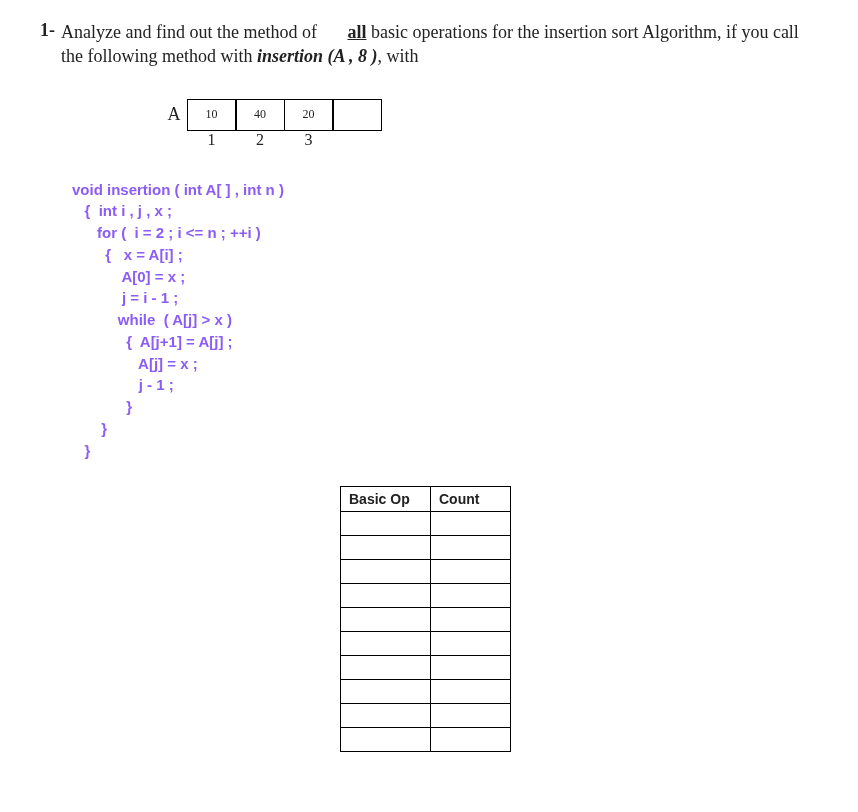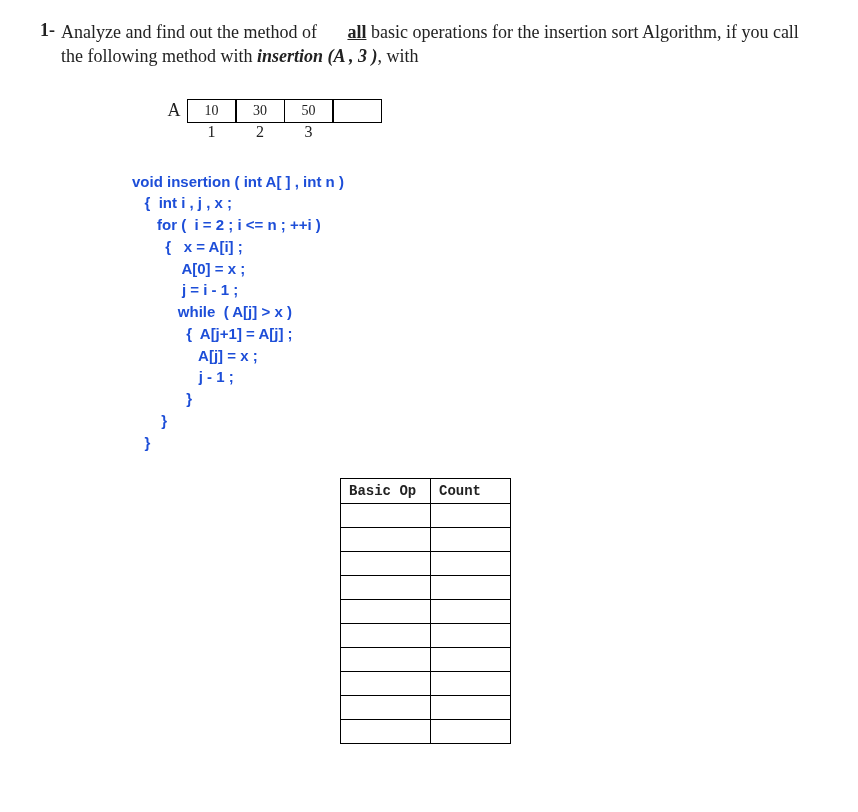--- a/index.html
+++ b/index.html
@@ -40,26 +40,26 @@
       display: flex;
       align-items: center;
     }
     .array-label {
       width: 28px;
       text-align: center;
       font-size: 18px;
     }
     .array-cell {
       width: 50px;
-      height: 24px;
+      height: 32px;
       border: 1.5px solid #000;
       display: flex;
       align-items: center;
       justify-content: center;
-      font-size: 14px;
+      font-size: 12px;
       margin-left: -1.5px;
     }
     .array-cell:first-of-type { margin-left: 0; }
     .index-row {
       display: flex;
       align-items: center;
     }
     .index-spacer { width: 28px; }
     .index-cell {
       width: 50px;
@@ -67,62 +67,61 @@
       font-size: 16px;
       margin-left: -1.5px;
     }
     .index-cell:first-of-type { margin-left: 0; }
     .code-block {
       font-family: Arial, Helvetica, sans-serif;
       font-weight: bold;
       font-size: 15px;
       line-height: 1.45;
       white-space: pre;
-      margin-left: 92px;
-      color: #1d4ed8;
+      margin-left: 32px;
+      color: #8b5cf6;
     }
     .table-wrap {
       margin-left: 300px;
       margin-top: 25px;
     }
     table.basic-op {
       border-collapse: collapse;
     }
     table.basic-op th, table.basic-op td {
       border: 1.5px solid #000;
       font-family: Arial, Helvetica, sans-serif;
       font-size: 14px;
       text-align: left;
       padding: 4px 8px;
     }
     table.basic-op th {
       font-weight: bold;
       background: #fff;
-      font-family: Liberation Mono, monospace;
     }
     .col-op { width: 90px; }
     .col-count { width: 80px; }
     table.basic-op td { height: 24px; }
   </style>
 </head>
 <body>
 
 <div class="question-wrap">
   <span class="qnum">1-</span>
   <span class="qtext">
-    <span>Analyze and find out the method of </span><span class="underline-bold">all</span><span> basic operations for the insertion sort Algorithm, if you call the following method with </span><span class="italic-bold">insertion (A , 3 )</span><span>, with</span>
+    <span>Analyze and find out the method of </span><span class="underline-bold">all</span><span> basic operations for the insertion sort Algorithm, if you call the following method with </span><span class="italic-bold">insertion (A , 8 )</span><span>, with</span>
   </span>
 </div>
 
 <div class="array-block">
   <div class="array-row">
     <div class="array-label">A</div>
     <div class="array-cell">10</div>
-    <div class="array-cell">30</div>
-    <div class="array-cell">50</div>
+    <div class="array-cell">40</div>
+    <div class="array-cell">20</div>
     <div class="array-cell"></div>
   </div>
   <div class="index-row">
     <div class="index-spacer"></div>
     <div class="index-cell">1</div>
     <div class="index-cell">2</div>
     <div class="index-cell">3</div>
     <div class="index-cell"></div>
   </div>
 </div>

